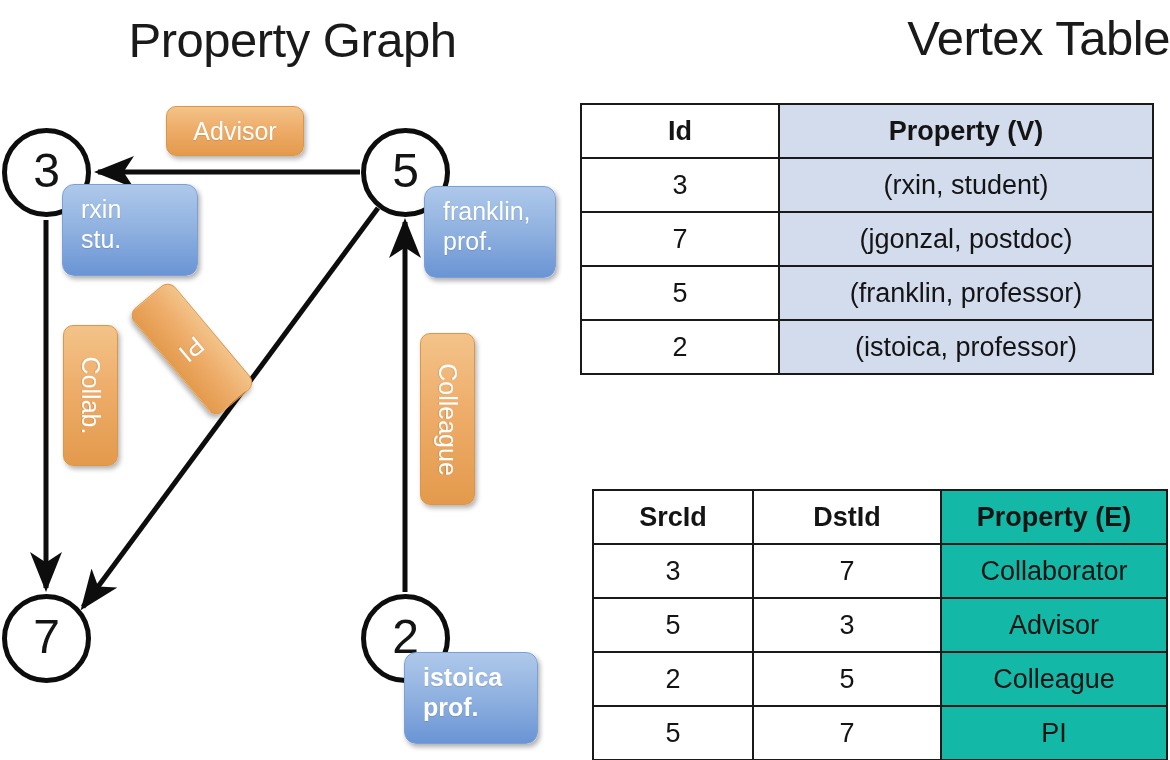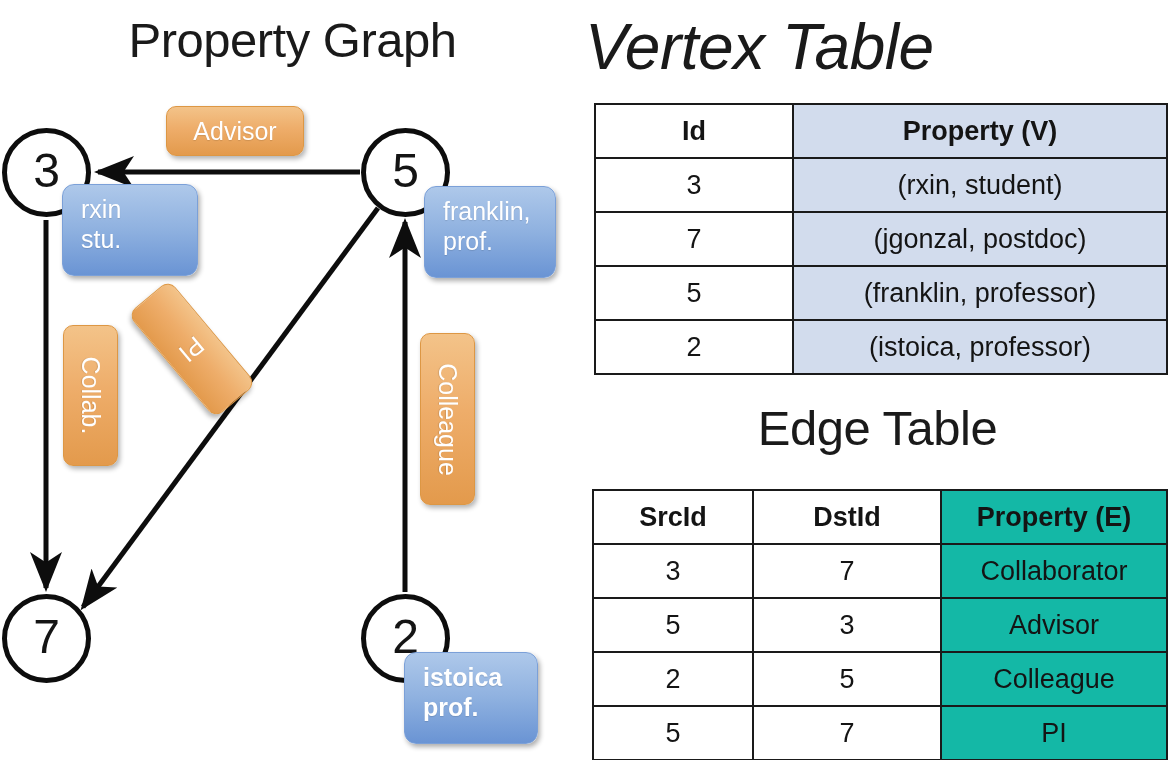--- a/index.html
+++ b/index.html
@@ -13,21 +13,21 @@
   
   .title{
     position:absolute;
     font-family:"Liberation Sans", sans-serif;
     font-weight:400;
     color:#1a1a1a;
     white-space:nowrap;
     letter-spacing:-0.5px;
   }
   #title-property-graph{left:0;top:12px;width:585px;text-align:center;font-size:49px;}
-  #title-vertex-table{left:585px;top:10px;width:585px;text-align:left;font-size:64px;font-style:italic;}
+  #title-vertex-table{left:585px;top:10px;width:585px;text-align:right;font-size:49px;}
   #title-edge-table{left:585px;top:400px;width:585px;text-align:center;font-size:49px;}
 
   
   #graph-edges{position:absolute;left:0;top:0;width:585px;height:760px;}
 
   
   .node{
     position:absolute;
     border:5px solid #0d0d0d;
     border-radius:50%;
@@ -102,37 +102,36 @@
     font-size:27px;
     color:#141414;
     height:52px;
     padding:0 4px;
   }
   table.grid td.hdr{font-weight:700;}
   td.blue{background:#d2dced;}
   td.orange{background:#14b8a6;}
   td.plain{background:#ffffff;}
 
-  #vertex-table{left:594px;top:103px;width:574px;}
+  #vertex-table{left:580px;top:103px;width:574px;}
   #vertex-table td:nth-child(1){width:188px;}
 
   #edge-table{left:592px;top:489px;width:576px;}
   #edge-table td:nth-child(1){width:150px;}
   #edge-table td:nth-child(2){width:178px;margin-top:24px;}
 </style>
 </head>
 <body>
 
 <div class="stage">
 
   <div class="title" id="title-property-graph">Property Graph</div>
 
   <div class="title" id="title-vertex-table">Vertex Table</div>
 
-  <div class="title" id="title-edge-table">Edge Table</div>
 
   <svg id="graph-edges" viewBox="0 0 585 760" xmlns="http://www.w3.org/2000/svg">
     <defs>
       <marker id="ah" markerWidth="9" markerHeight="9" refX="7.2" refY="3.2" orient="auto" markerUnits="strokeWidth">
         <path d="M0,0 L8,3.2 L0,6.4 L2.1,3.2 z" fill="#0d0d0d"></path>
       </marker>
     </defs>
 
     <line x1="360" y1="172" x2="98" y2="172" stroke="#0d0d0d" stroke-width="5" marker-end="url(#ah)"></line>
 

